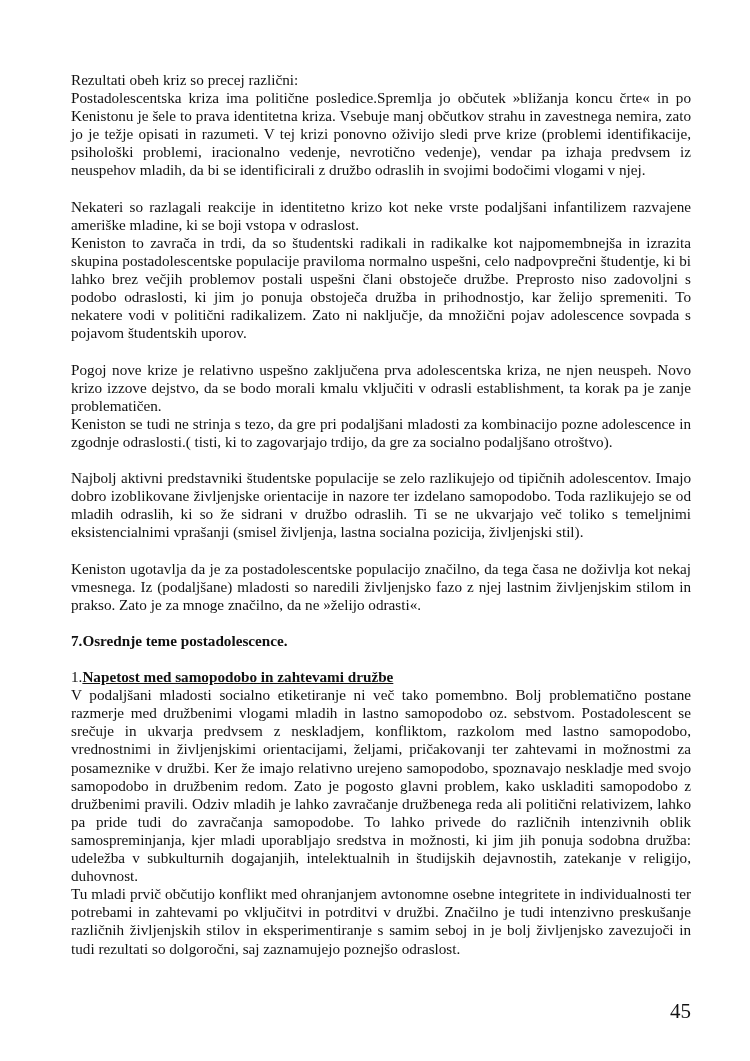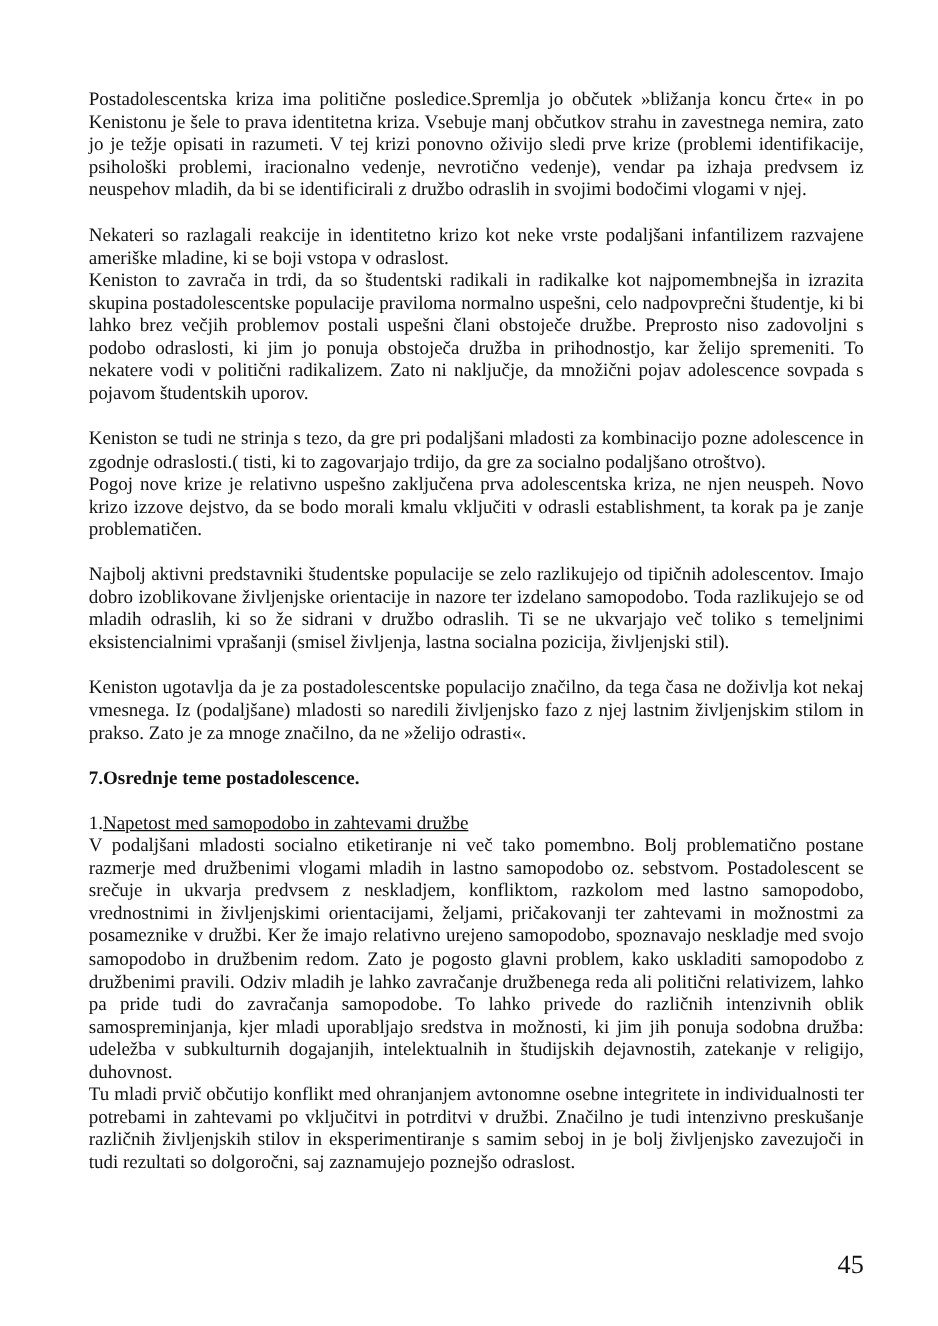--- a/index.html
+++ b/index.html
@@ -11,47 +11,48 @@
     width: 620px;
     font-family: "Liberation Serif", serif;
     font-size: 15.2px;
     line-height: 18.1px;
     color: #111111;
   }
   .para { margin: 0 0 18.1px 0; text-align: justify; }
   .para p { margin: 0; text-align: justify; text-align-last: left; }
   .heading { margin: 0 0 18.1px 0; font-weight: bold; }
   .subheading { margin: 0; }
-  .subheading .u { text-decoration: underline; }
+  .subheading .u { text-decoration: underline; font-weight: bold; }
   .page-number {
     position: absolute;
     left: 670px;
     top: 999px;
     font-family: "Liberation Serif", serif;
     font-size: 21px;
     color: #111111;
   }
 </style>
 </head>
 <body>
 
 <div class="page">
 
   <div class="para">
+    <p>Rezultati obeh kriz so precej različni:</p>
     <p>Postadolescentska kriza ima politične posledice.Spremlja jo občutek »bližanja koncu črte« in po Kenistonu je šele to prava identitetna kriza. Vsebuje manj občutkov strahu in zavestnega nemira, zato jo je težje opisati in razumeti. V tej krizi ponovno oživijo sledi prve krize (problemi identifikacije, psihološki problemi, iracionalno vedenje, nevrotično vedenje), vendar pa izhaja predvsem iz neuspehov mladih, da bi se identificirali z družbo odraslih in svojimi bodočimi vlogami v njej.</p>
   </div>
 
   <div class="para">
     <p>Nekateri so razlagali reakcije in identitetno krizo kot neke vrste podaljšani infantilizem razvajene ameriške mladine, ki se boji vstopa v odraslost.</p>
     <p>Keniston to zavrača in trdi, da so študentski radikali in radikalke kot najpomembnejša in izrazita skupina  postadolescentske populacije praviloma normalno uspešni, celo nadpovprečni študentje, ki bi lahko brez večjih problemov postali uspešni člani obstoječe družbe. Preprosto niso zadovoljni s podobo odraslosti, ki jim jo ponuja obstoječa družba in prihodnostjo, kar želijo spremeniti. To nekatere vodi v politični radikalizem. Zato ni naključje, da množični pojav adolescence sovpada s pojavom študentskih uporov.</p>
   </div>
 
   <div class="para">
+    <p>Pogoj nove krize je relativno uspešno zaključena prva adolescentska kriza, ne njen neuspeh. Novo krizo izzove dejstvo, da se bodo morali kmalu vključiti v odrasli establishment, ta korak pa je zanje problematičen.</p>
     <p>Keniston se tudi ne strinja s tezo, da gre pri podaljšani mladosti  za kombinacijo pozne adolescence in zgodnje odraslosti.( tisti, ki to zagovarjajo trdijo, da gre za socialno podaljšano otroštvo).</p>
-    <p>Pogoj nove krize je relativno uspešno zaključena prva adolescentska kriza, ne njen neuspeh. Novo krizo izzove dejstvo, da se bodo morali kmalu vključiti v odrasli establishment, ta korak pa je zanje problematičen.</p>
   </div>
 
   <div class="para">
     <p>Najbolj aktivni predstavniki študentske populacije se zelo razlikujejo od tipičnih adolescentov. Imajo dobro izoblikovane življenjske orientacije in nazore ter izdelano samopodobo. Toda razlikujejo se od mladih odraslih, ki so že sidrani v družbo odraslih. Ti se ne ukvarjajo več toliko s temeljnimi eksistencialnimi vprašanji (smisel življenja, lastna socialna pozicija, življenjski stil).</p>
   </div>
 
   <div class="para">
     <p>Keniston ugotavlja da je za postadolescentske populacijo značilno, da tega časa ne doživlja kot nekaj vmesnega. Iz (podaljšane) mladosti so naredili življenjsko fazo z njej lastnim življenjskim stilom in prakso. Zato je za mnoge značilno, da ne »želijo odrasti«.</p>
   </div>
 

